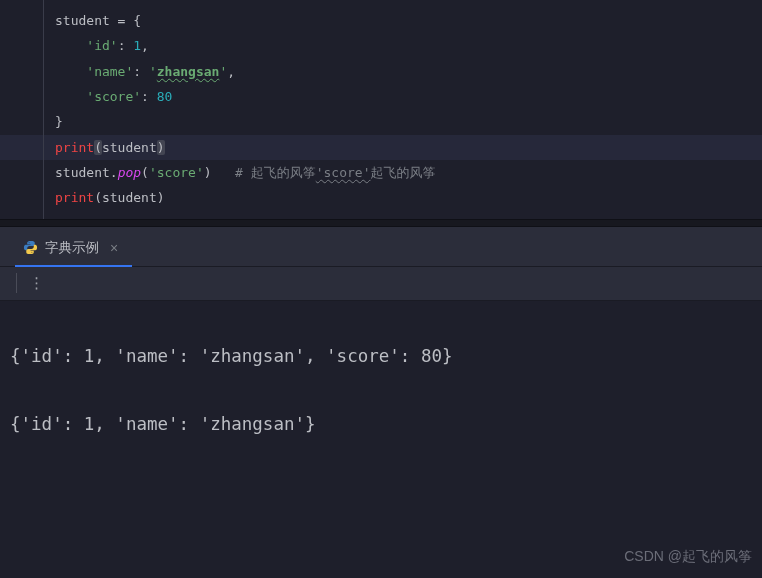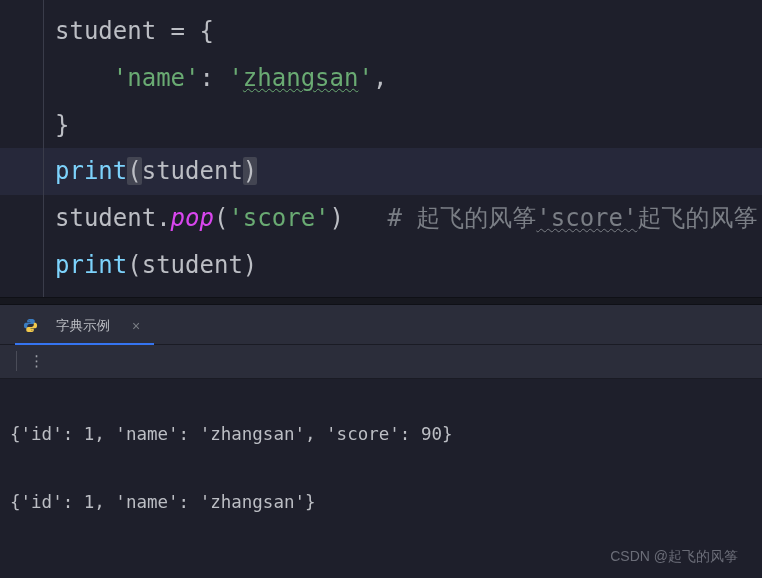--- a/index.html
+++ b/index.html
@@ -8,46 +8,47 @@
       background: #1e1f2b;
       color: #bcbec4;
       width: 762px;
       height: 578px;
       overflow: hidden;
       position: relative;
     }
     .editor {
       background: #1e1f2b;
       padding: 8px 0 8px 0;
-      font-size: 24px;
+      font-size: 13px;
       line-height: 1.95;
       position: relative;
     }
     .gutter-border {
       position: absolute;
       left: 43px;
       top: 0;
       bottom: 0;
       width: 1px;
       background: #3a3c4a;
     }
     .line { padding-left: 55px; white-space: pre; }
     .line.highlight { background: #26283a; }
     .var { color: #bcbec4; }
     .str { color: #6aab73; }
     .num { color: #2aacb8; }
     .fn { color: #d946ef; font-style: italic; }
-    .fnbuiltin { color: #7dd3fc; }
+    .fnbuiltin { color: #ef4444; }
     .punct { color: #bcbec4; }
     .bracket-h { background: #434552; border-radius: 2px; }
     .comment { color: #7a7e85; }
     .wavy {
       text-decoration: underline wavy #6aab73;
       text-decoration-thickness: 1px;
       text-underline-offset: 2px;
+      font-weight: bold;
     }
     .wavy-comment {
       text-decoration: underline wavy #7a7e85;
       text-decoration-thickness: 1px;
       text-underline-offset: 2px;
     }
     .divider-h {
       height: 8px;
       background: #17181f;
       border-top: 1px solid #0f1016;
@@ -60,21 +61,21 @@
       align-items: flex-end;
       padding-left: 15px;
       border-bottom: 1px solid #1a1b24;
     }
     .tab {
       background: #2b2d3a;
       height: 36px;
       padding: 0 14px 0 8px;
       display: flex;
       align-items: center;
-      gap: 18px;
+      gap: 7px;
       color: #bcbec4;
       font-size: 13.5px;
       font-family: -apple-system, 'Segoe UI', Arial, sans-serif;
       border-bottom: 2px solid #3574f0;
       position: relative;
       bottom: -1px;
     }
     .python-icon { 
       width: 15px; 
       height: 15px; 
@@ -106,33 +107,35 @@
       background: #1e1f2b;
       color: #bcbec4;
       font-size: 17.5px;
       line-height: 1.95;
       padding: 4px 0 0 10px;
       white-space: pre;
     }
     .watermark {
       position: absolute;
       bottom: 12px;
-      right: 24px;
+      right: 10px;
       color: #6b6d78;
       font-size: 14px;
       font-family: -apple-system, 'Segoe UI', Arial, sans-serif;
     }
   </style>
 </head>
 <body>
 
 <div class="editor">
   <div class="gutter-border"></div>
   <div class="line"><span class="var">student</span><span class="punct"> = {</span></div>
+  <div class="line"><span>    </span><span class="str">'id'</span><span class="punct">: </span><span class="num">1</span><span class="punct">,</span></div>
   <div class="line"><span>    </span><span class="str">'name'</span><span class="punct">: </span><span class="str">'</span><span class="str wavy">zhangsan</span><span class="str">'</span><span class="punct">,</span></div>
+  <div class="line"><span>    </span><span class="str">'score'</span><span class="punct">: </span><span class="num">80</span></div>
   <div class="line"><span class="punct">}</span></div>
   <div class="line highlight"><span class="fnbuiltin">print</span><span class="punct bracket-h">(</span><span class="var">student</span><span class="punct bracket-h">)</span></div>
   <div class="line"><span class="var">student</span><span class="punct">.</span><span class="fn">pop</span><span class="punct">(</span><span class="str">'score'</span><span class="punct">)</span><span>   </span><span class="comment"># </span><span class="comment">起飞的风筝</span><span class="comment wavy-comment">'score'</span><span class="comment">起飞的风筝</span></div>
   <div class="line"><span class="fnbuiltin">print</span><span class="punct">(</span><span class="var">student</span><span class="punct">)</span></div>
 </div>
 
 <div class="divider-h"></div>
 
 <div class="tab-bar">
   <div class="tab">
@@ -146,17 +149,17 @@
     <span class="close-icon">×</span>
   </div>
 </div>
 
 <div class="toolbar">
   <div class="tb-sep"></div>
   <span class="more-icon">⋮</span>
 </div>
 
 <div class="console">
-<div>{'id': 1, 'name': 'zhangsan', 'score': 90}</div>
+<div>{'id': 1, 'name': 'zhangsan', 'score': 80}</div>
 <div>{'id': 1, 'name': 'zhangsan'}</div>
 </div>
 
 <div class="watermark">CSDN @起飞的风筝</div>
 
 </body></html>

